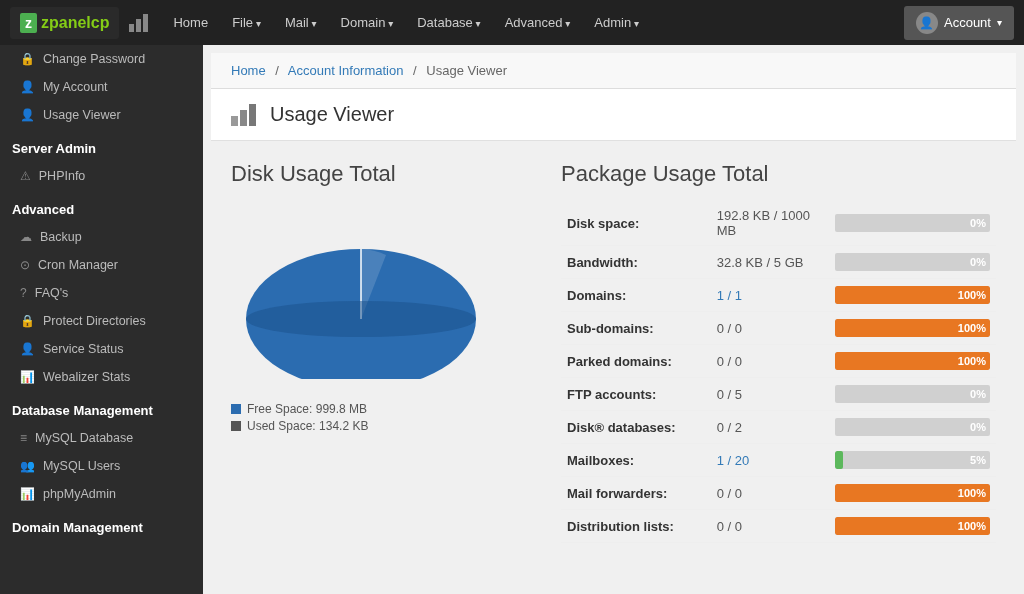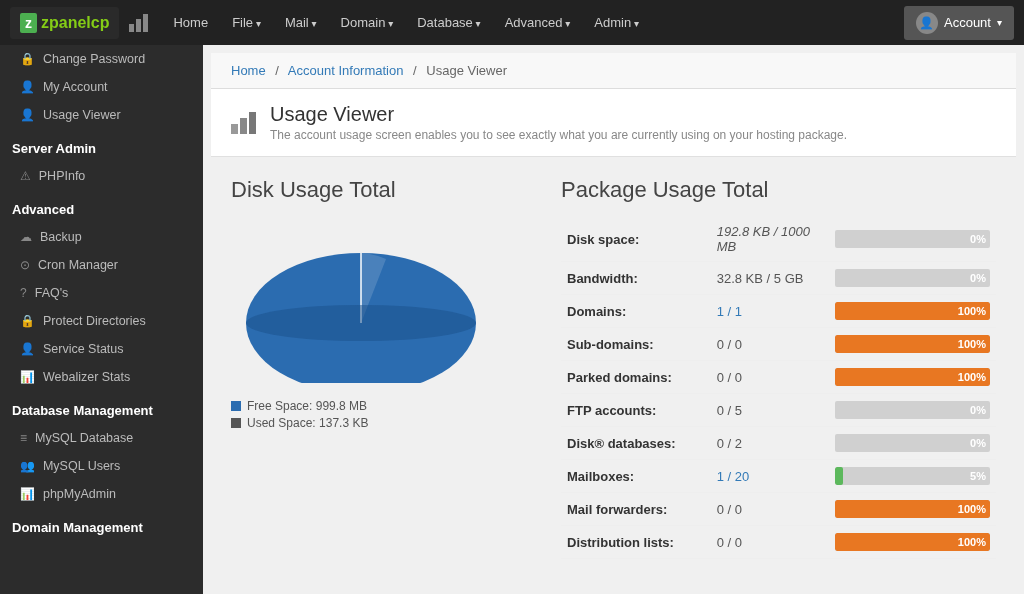--- a/index.html
+++ b/index.html
@@ -146,30 +146,30 @@
 
     .content-area {
       padding: 20px;
       display: flex;
       gap: 30px;
       background: #f0f0f0;
     }
 
     
     .disk-section { flex: 0 0 300px; }
-    .disk-section h3 { font-size: 22px; font-weight: normal; color: #444; margin-bottom: 20px; }
+    .disk-section h3 { font-size: 22px; font-weight: normal; color: #444; margin-bottom: 32px; }
 
     .pie-chart-container {
       position: relative;
       width: 260px;
       height: 160px;
       margin-bottom: 12px;
     }
 
-    .legend { margin-top: 16px; }
+    .legend { margin-top: 23px; }
     .legend-item { display: flex; align-items: center; gap: 6px; font-size: 12px; color: #555; margin-bottom: 3px; }
     .legend-dot { width: 10px; height: 10px; display: inline-block; }
 
     
     .package-section { flex: 1; }
     .package-section h3 { font-size: 22px; font-weight: normal; color: #444; margin-bottom: 14px; }
 
     .usage-table { width: 100%; border-collapse: collapse; }
     .usage-table tr { border-bottom: 1px solid #eee; }
     .usage-table td { padding: 7px 6px; vertical-align: middle; }
@@ -302,21 +302,20 @@
     </div>
 
     <div class="page-header">
       <div class="page-header-icon">
         <span style="height:10px;background:#999;display:inline-block;width:7px;"></span>
         <span style="height:16px;background:#888;display:inline-block;width:7px;"></span>
         <span style="height:22px;background:#777;display:inline-block;width:7px;"></span>
       </div>
       <div class="page-header-text">
         <h2>Usage Viewer</h2>
-        <p>The account usage screen enables you to see exactly what you are currently using on your hosting package.</p>
       </div>
     </div>
 
     <div class="content-area">
 
       <div class="disk-section">
         <h3>Disk Usage Total</h3>
 
         <div class="pie-chart-container">
           <svg width="260" height="160" viewBox="0 0 260 160">
@@ -331,32 +330,32 @@
           </svg>
         </div>
 
         <div class="legend">
           <div class="legend-item">
             <span class="legend-dot" style="background:#2b6cb0;"></span>
             <span>Free Space: 999.8 MB</span>
           </div>
           <div class="legend-item">
             <span class="legend-dot" style="background:#555;"></span>
-            <span>Used Space: 137.3 KB</span>
+            <span>Used Space: 134.2 KB</span>
           </div>
         </div>
       </div>
 
       <div class="package-section">
         <h3>Package Usage Total</h3>
         <table class="usage-table">
           <tbody id="usage-table-body">
           <tr>
                 <td>Disk space:</td>
-                <td style="color: rgb(85, 85, 85); font-style: italic;">192.8 KB / 1000 MB</td>
+                <td style="color: rgb(85, 85, 85);">192.8 KB / 1000 MB</td>
                 <td class="usage-bar-cell">
                   <div class="usage-bar-wrap">
                     <div class="usage-bar-fill" style="width: 0%; background: rgb(170, 170, 170); height: 100%; position: relative;"></div>
                     <span class="usage-bar-label" style="position: absolute; right: 4px; top: 50%; transform: translateY(-50%); font-size: 11px; color: rgb(255, 255, 255); font-weight: bold;">0%</span>
                   </div>
                 </td>
               </tr>
               <tr>
                 <td>Bandwidth:</td>
                 <td style="color: rgb(85, 85, 85);">32.8 KB / 5 GB</td>

